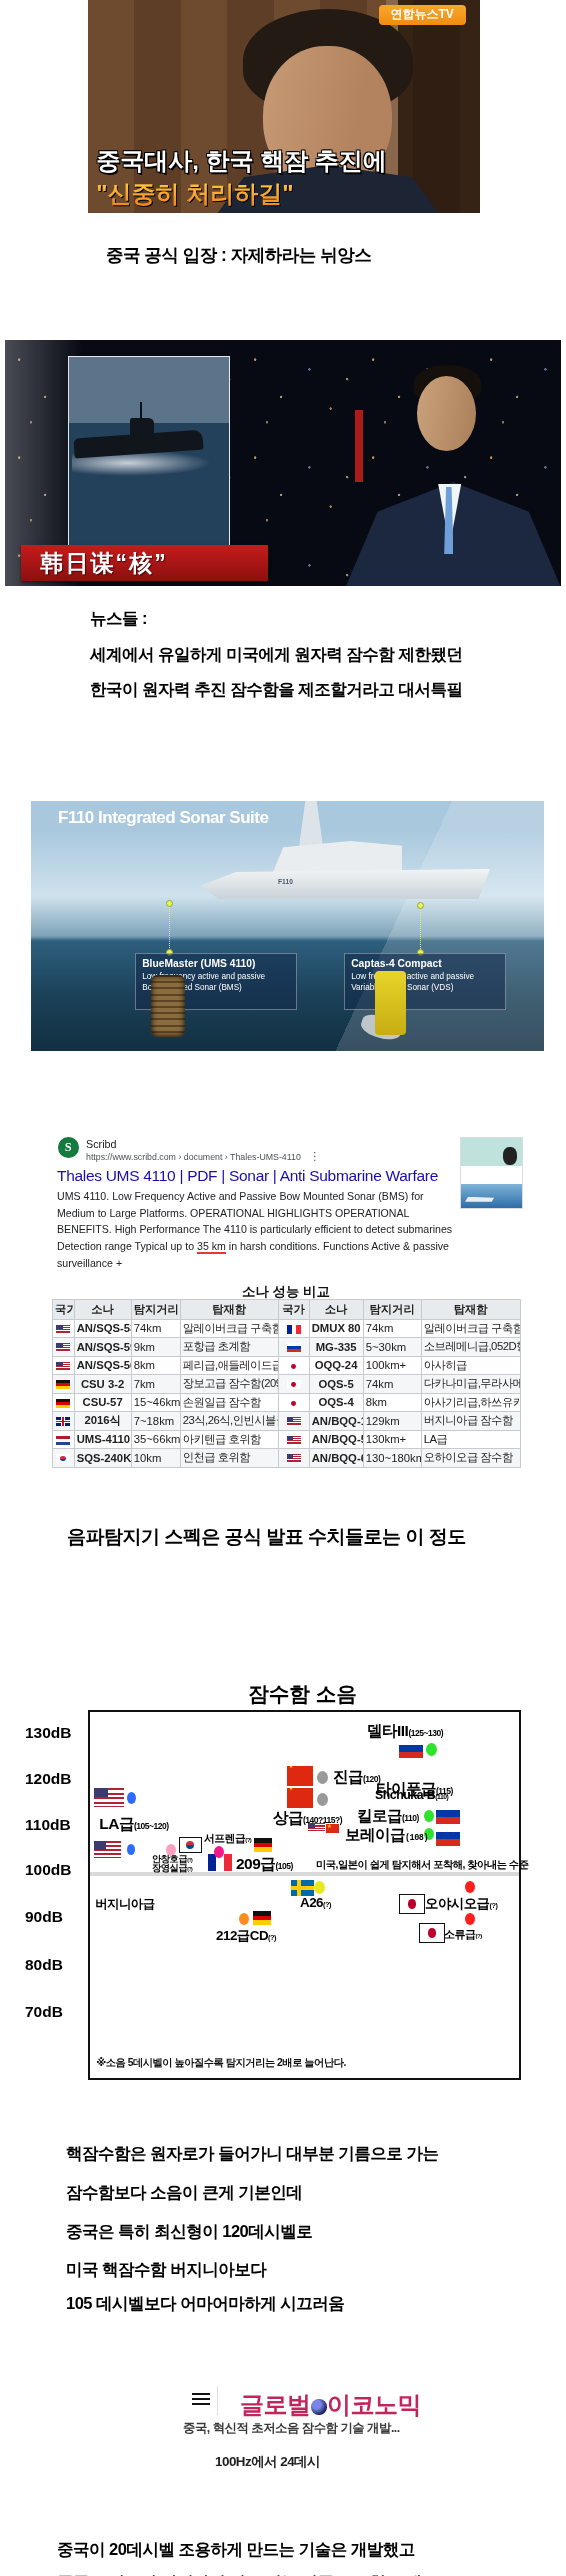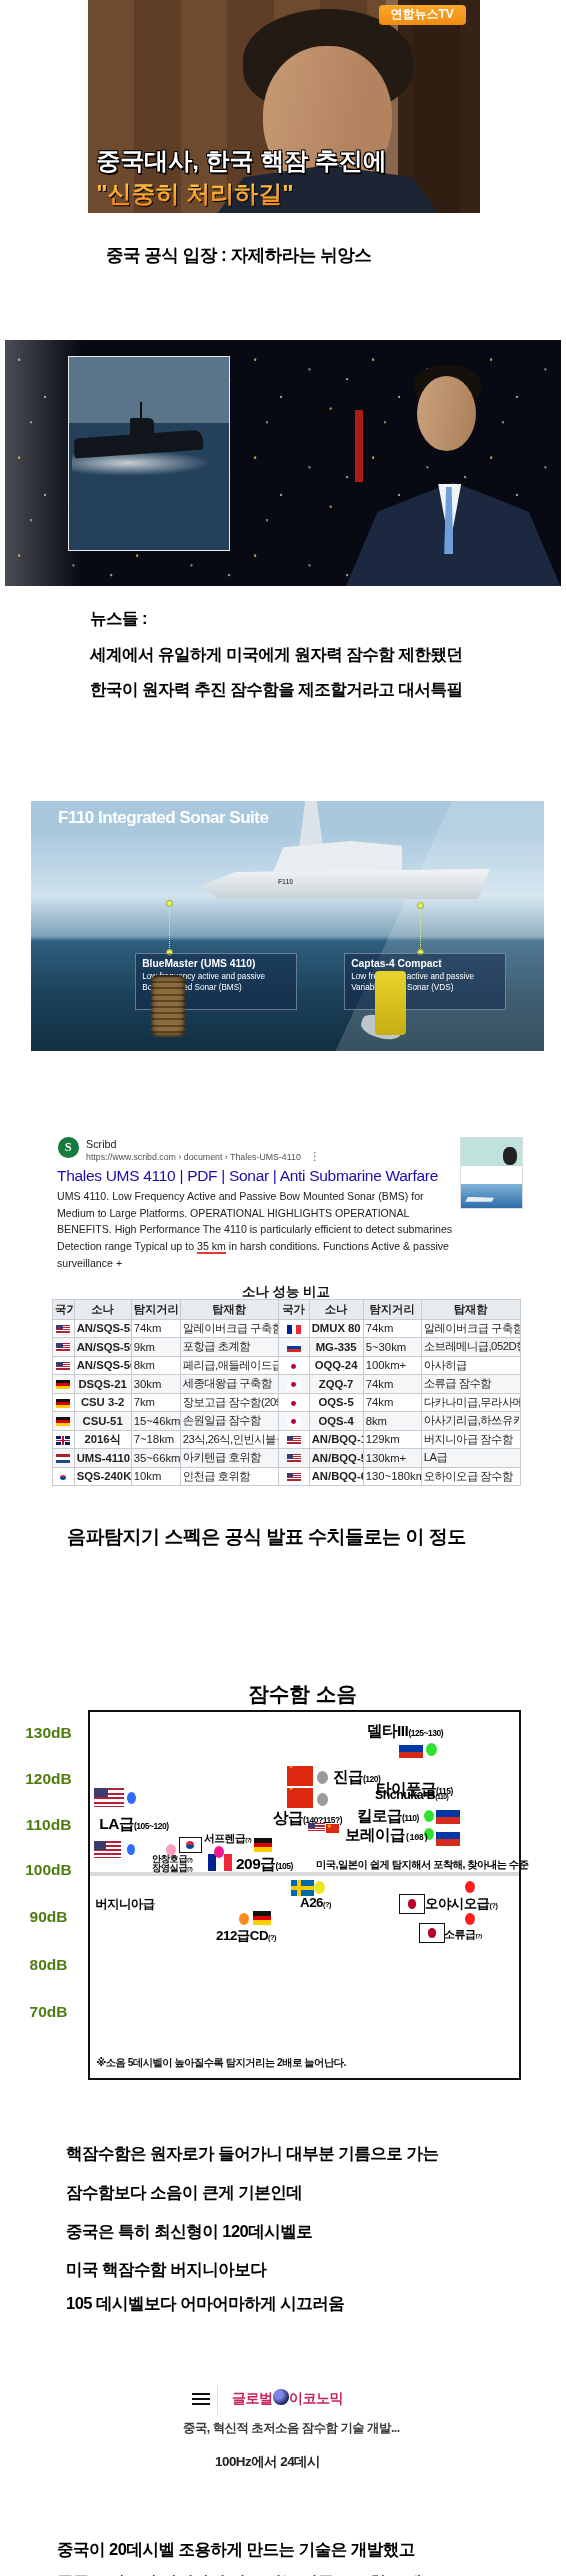--- a/index.html
+++ b/index.html
@@ -122,32 +122,32 @@
   .fg-uk{background-image:linear-gradient(180deg,transparent 0 42%,#C8102E 42% 58%,transparent 58%),
          linear-gradient(90deg,transparent 0 44%,#C8102E 44% 56%,transparent 56%),
          linear-gradient(180deg,transparent 0 34%,#fff 34% 66%,transparent 66%),
          linear-gradient(90deg,transparent 0 38%,#fff 38% 62%,transparent 62%);
          background-color:#012169;}
   .framed{border:1px solid #111;}
 
   
   #chart-title{left:88px;top:1680px;width:429px;text-align:center;font-size:20.6px;font-weight:800;color:#000;}
   #chart-box{left:88px;top:1710px;width:429px;height:366px;border:2.1px solid #111;background:#fff;}
-  .dbl{position:absolute;left:19px;width:59px;text-align:center;font-size:15.5px;font-weight:800;color:#4d7c0f;}
+  .dbl{position:absolute;left:25px;width:59px;text-align:left;font-size:15.5px;font-weight:800;color:#000000;}
   #chart-box .gline{position:absolute;left:0;top:160px;width:100%;height:3.6px;background:#d9d9d9;}
   .cdot{position:absolute;border-radius:50%;}
   .cl{position:absolute;font-weight:800;color:#000;white-space:nowrap;letter-spacing:-0.5px;}
   .cl .sub{font-size:55%;font-weight:800;}
   #chart-note{position:absolute;left:6.2px;top:344px;font-size:10.3px;font-weight:700;color:#111;letter-spacing:-0.5px;}
 
   
   #ge-menu{left:192px;top:2393px;width:17.5px;height:13.4px;cursor:pointer;}
   #ge-menu i{display:block;height:2.1px;background:#111;margin-bottom:3.1px;}
   #ge-div{left:217px;top:2386px;width:1px;height:29px;background:#ddd;}
-  #ge-logo{left:232px;top:2389px;font-size:14px;font-weight:800;color:#c2255c;letter-spacing:-0.5px;}
+  #ge-logo{left:240px;top:2389px;font-size:24px;font-weight:800;color:#c2255c;letter-spacing:-0.5px;}
   #ge-logo .globe{display:inline-block;width:15.5px;height:15.5px;border-radius:50%;vertical-align:-1.5px;margin:0 0.5px;
                   background:radial-gradient(circle at 35% 35%,#7d86e8 0 28%,#1b2260 70%,#0a0d30);}
   #ge-head{left:183px;top:2420px;font-size:12.4px;font-weight:600;color:#3a3a3a;letter-spacing:-0.5px;}
   #ge-sub{left:215px;top:2453px;font-size:13.4px;font-weight:600;color:#222;letter-spacing:-0.5px;}
 </style>
 </head>
 <body>
 
 <div id="news1" class="abs">
   <div class="darkband"></div>
@@ -170,20 +170,23 @@
     <div class="wake"></div>
     <div class="sub"></div>
     <div class="sail"></div>
     <div class="mast"></div>
   </div>
   <div class="hairm"></div>
   <div class="face"></div>
   <div class="body"></div>
   <div class="shirt"></div>
   <div class="tie"></div>
+  <div class="banner">
+    <span>韩日谋“核”</span>
+  </div>
 </div>
 
 <div class="btxt" style="left:90px;top:608px;">뉴스들 :</div>
 <div class="btxt" style="left:90px;top:644px;">세계에서 유일하게 미국에게 원자력 잠수함 제한됐던</div>
 <div class="btxt" style="left:90px;top:679px;">한국이 원자력 추진 잠수함을 제조할거라고 대서특필</div>
 
 <div id="f110" class="abs">
   <div class="shine"></div>
   <div class="tower"></div>
   <div class="sstr"></div>
@@ -283,41 +286,31 @@
         <td class="c-son">AN/SQS-56</td>
         <td class="c-rng">8km</td>
         <td class="c-shp">페리급,애들레이드급</td>
         <td class="c-flg"><span class="fg fg-jp" style="width: 14px; height: 8.8px;"></span></td>
         <td class="c-son">OQQ-24</td>
         <td class="c-rng">100km+</td>
         <td class="c-shp">아사히급</td>
       </tr>
       <tr>
         <td class="c-flg"><span class="fg fg-de" style="width: 14px; height: 8.8px;"></span></td>
-        <td class="c-son">DSQS-21</td>
-        <td class="c-rng">30km</td>
-        <td class="c-shp">세종대왕급 구축함</td>
-        <td class="c-flg"><span class="fg fg-jp" style="width: 14px; height: 8.8px;"></span></td>
-        <td class="c-son">ZQQ-7</td>
-        <td class="c-rng">74km</td>
-        <td class="c-shp">소류급 잠수함</td>
-      </tr>
-      <tr>
-        <td class="c-flg"><span class="fg fg-de" style="width: 14px; height: 8.8px;"></span></td>
         <td class="c-son">CSU 3-2</td>
         <td class="c-rng">7km</td>
         <td class="c-shp">장보고급 잠수함(209급)</td>
         <td class="c-flg"><span class="fg fg-jp" style="width: 14px; height: 8.8px;"></span></td>
         <td class="c-son">OQS-5</td>
         <td class="c-rng">74km</td>
         <td class="c-shp">다카나미급,무라사메급</td>
       </tr>
       <tr>
         <td class="c-flg"><span class="fg fg-de" style="width: 14px; height: 8.8px;"></span></td>
-        <td class="c-son">CSU-51</td>
+        <td class="c-son">CSU-57</td>
         <td class="c-rng">15~46km</td>
         <td class="c-shp">손원일급 잠수함</td>
         <td class="c-flg"><span class="fg fg-jp" style="width: 14px; height: 8.8px;"></span></td>
         <td class="c-son">OQS-4</td>
         <td class="c-rng">8km</td>
         <td class="c-shp">아사기리급,하쓰유키급</td>
       </tr>
       <tr>
         <td class="c-flg"><span class="fg fg-uk" style="width: 14px; height: 8.8px;"></span></td>
         <td class="c-son">2016식</td>

